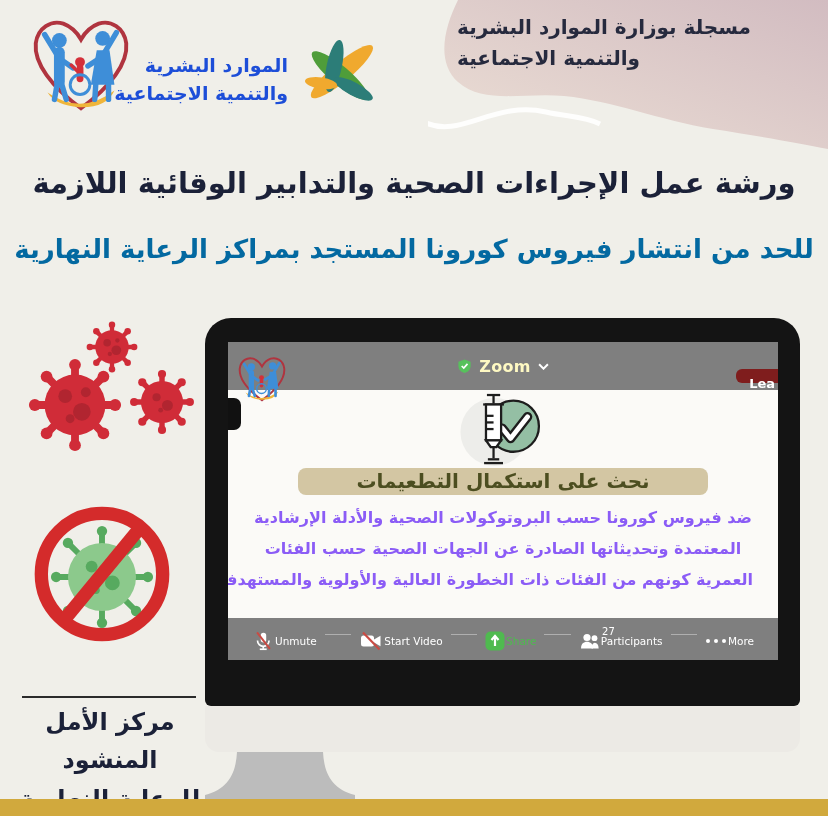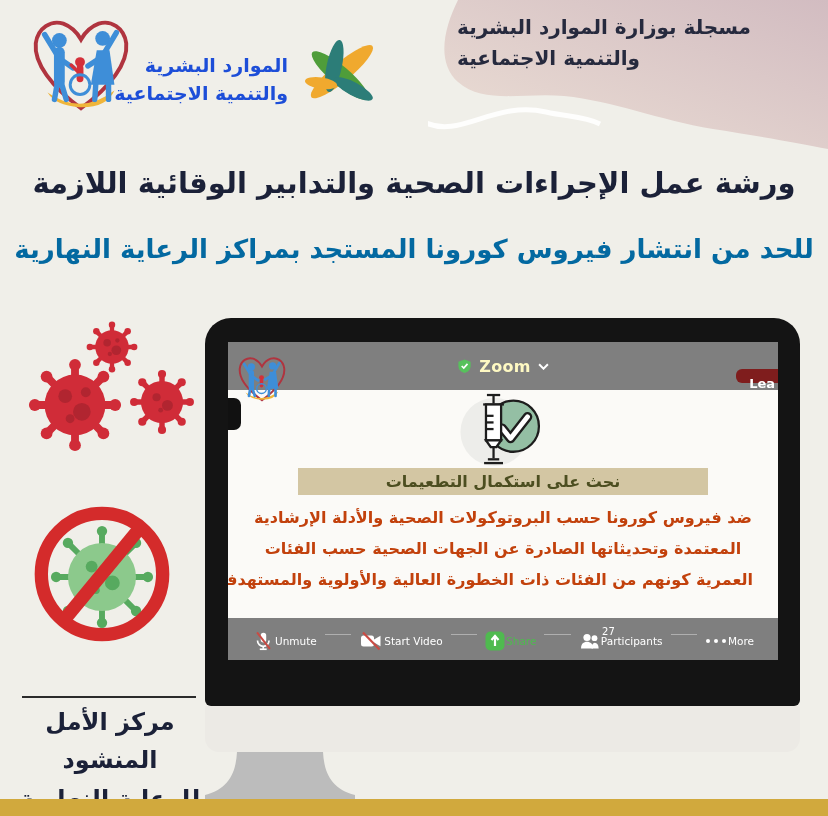--- a/index.html
+++ b/index.html
@@ -67,25 +67,25 @@
   .screen-heart-logo{ position:absolute; left:5px; top:7px; width:58px; height:60px; z-index:3; }
   .side-tab{
     position:absolute; left:0; top:56px; width:13px; height:32px;
     background:#111; border-radius:0 7px 7px 0; z-index:4;
   }
   .slide{ position:relative; text-align:center; }
   .syringe-wrap{ width:104px; height:76px; margin:2px auto 0; }
   .slide-heading{
     width:410px; height:27px; margin:-4px auto 0;
     background:#d3c6a3; color:#4c4e20;
-    direction:rtl; font-size:16px; font-weight:bold; line-height:27px; text-align:center;
+    direction:rtl; font-size:20px; font-weight:bold; line-height:27px; text-align:center;border-radius:8px;
   }
   .slide-body{
     width:500px; margin:7px auto 13px;
-    direction:rtl; color:#c2410c; font-size:16px; font-weight:bold;
+    direction:rtl; color:#8b5cf6; font-size:16px; font-weight:bold;
   }
   .slide-body div{ line-height:31px; white-space:nowrap; text-align:center; }
   .zoom-toolbar{
     position:absolute; left:0; right:0; bottom:0; height:42px;
     background:#7f7f7f; display:flex; justify-content:space-between;
     padding:0 16px;
   }
   .tb-line{ position:absolute; top:16px; left:70px; right:70px; height:1px;
     background:rgba(255,255,255,.38); }
   .tb-item{

